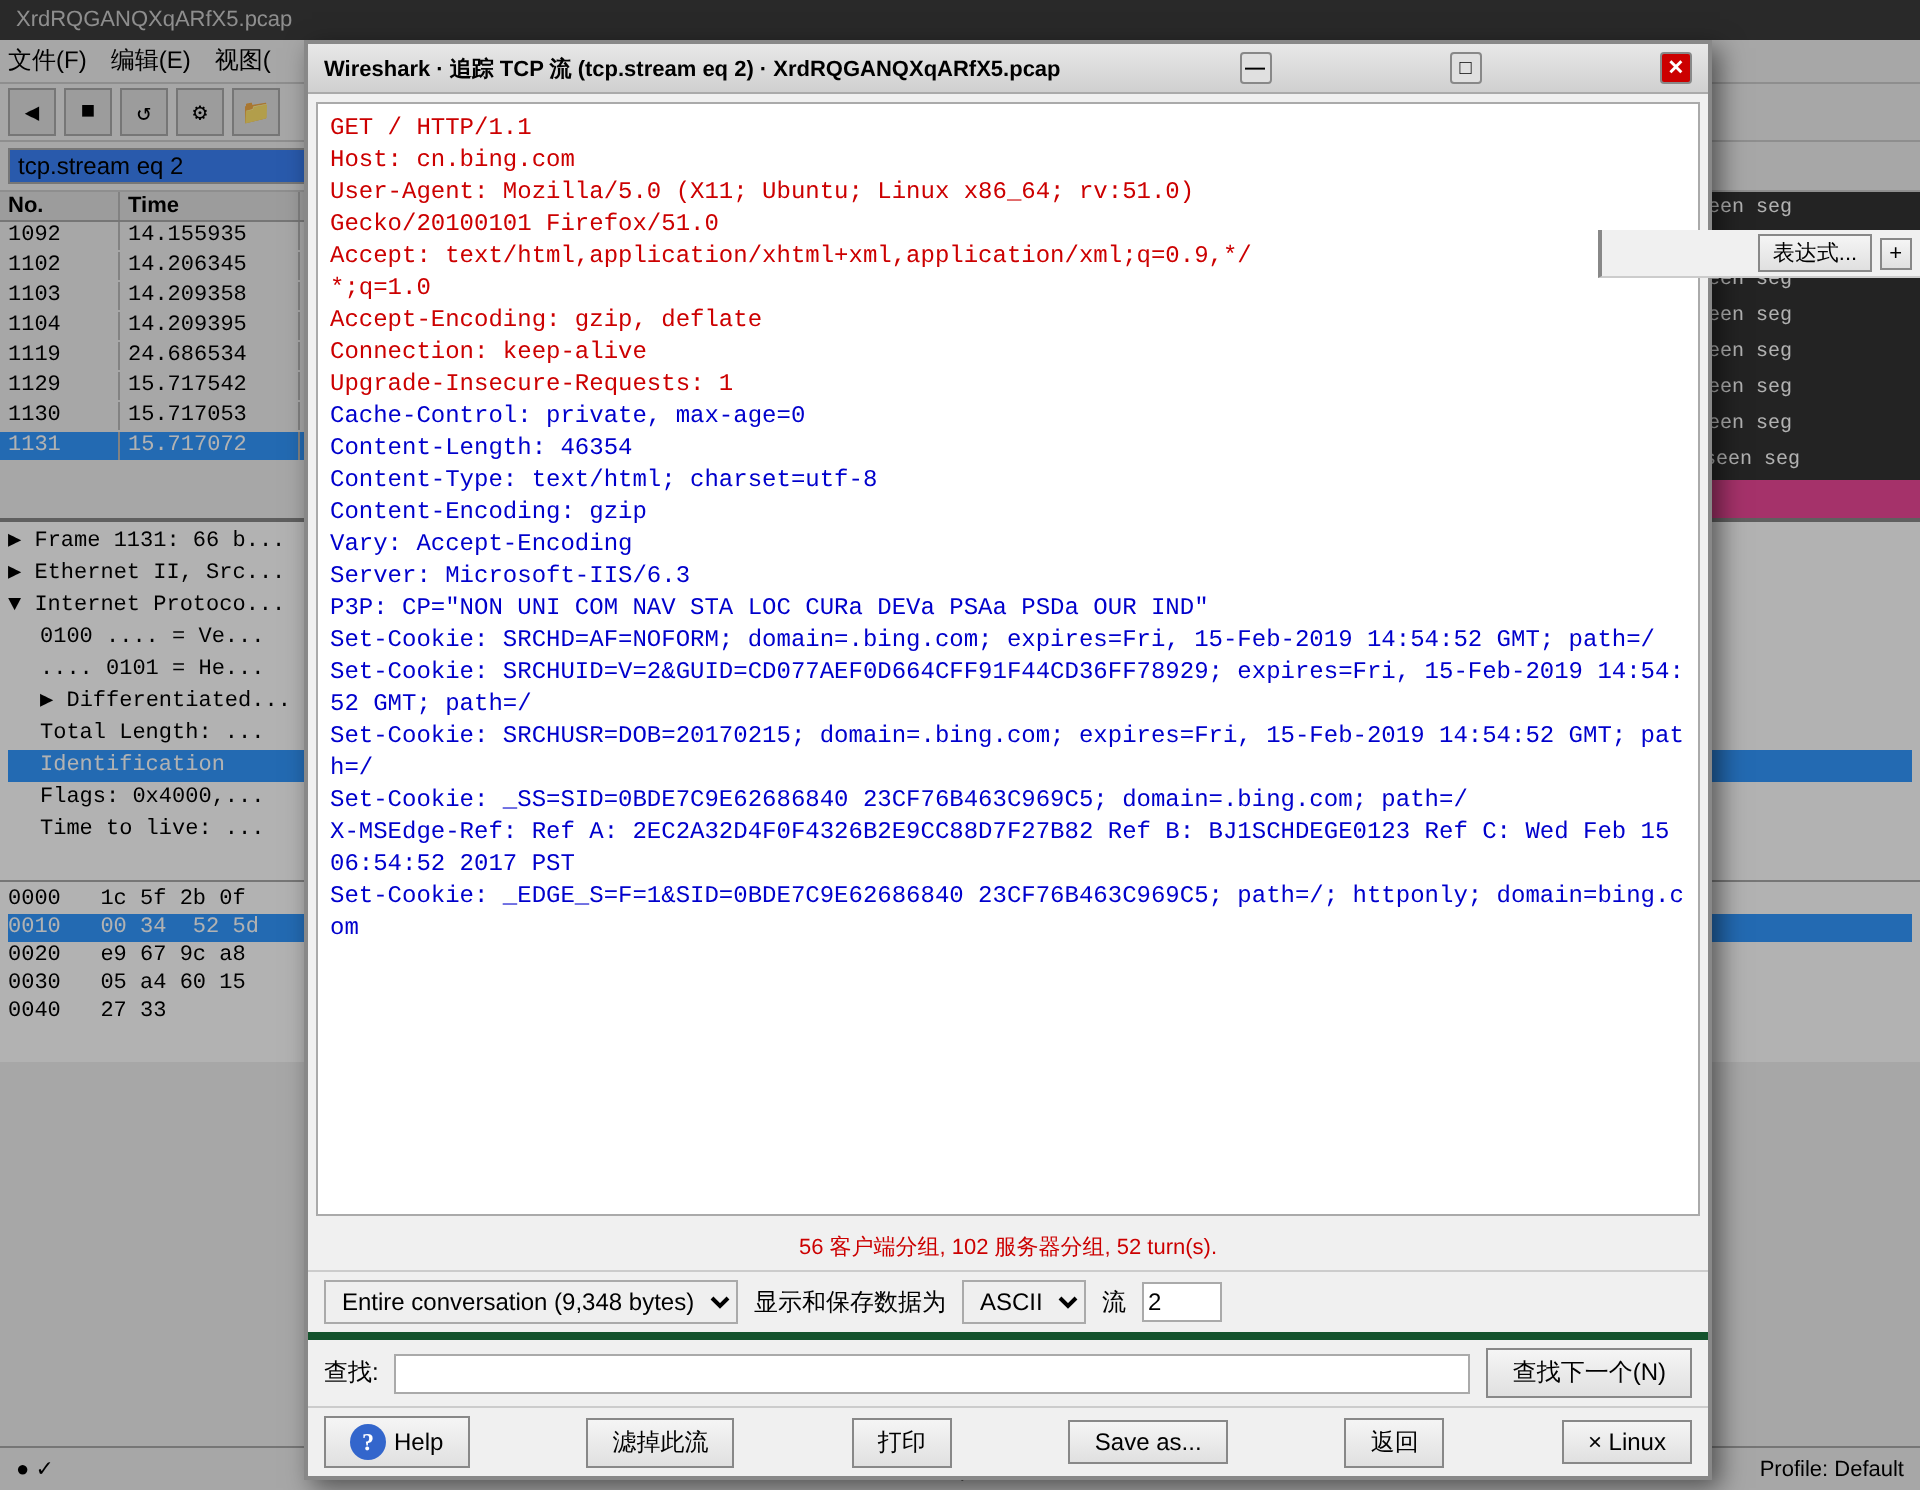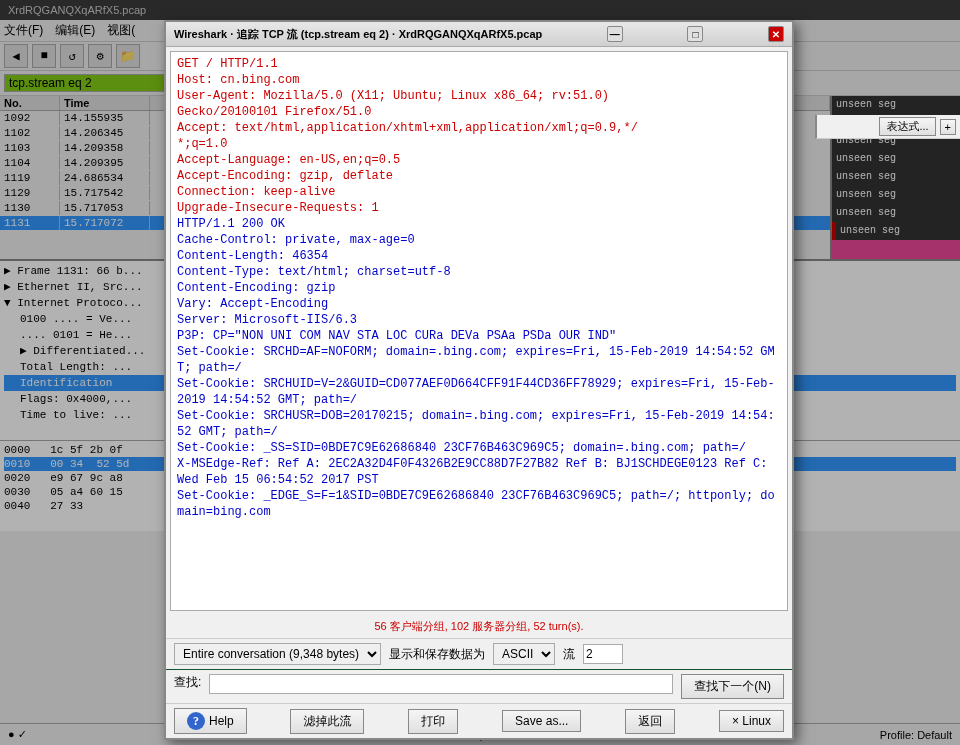--- a/index.html
+++ b/index.html
@@ -56,21 +56,21 @@
     .filter-bar {
       display: flex;
       align-items: center;
       gap: 4px;
       padding: 2px 4px;
       background: #f0f0f0;
       border-bottom: 1px solid #ccc;
     }
 
     .filter-input {
-      background: #84cc16;
+      background: #3b82f6;
       border: 1px solid #aaa;
       padding: 1px 4px;
       font-size: 12px;
       width: 168px;
     }
 
     .packet-list-header {
       background: #e0e0e0;
       display: flex;
       border-bottom: 1px solid #aaa;
@@ -166,22 +166,22 @@
       position: absolute;
       top: 0; left: 0;
       width: 960px;
       height: 745px;
       background: rgba(0,0,0,0.3);
     }
 
     .dialog {
       position: absolute;
       top: 20px;
-      left: 164px;
-      width: 630px;
+      left: 152px;
+      width: 704px;
       height: 720px;
       background: #f0f0f0;
       border: 2px solid #888;
       box-shadow: 4px 4px 12px rgba(0,0,0,0.5);
       display: flex;
       flex-direction: column;
     }
 
     .dialog-titlebar {
       background: linear-gradient(to bottom, #e8e8e8, #d0d0d0);
@@ -252,23 +252,23 @@
 
     .dialog-select {
       padding: 2px 4px;
       font-size: 12px;
       border: 1px solid #aaa;
     }
 
     .dialog-search-row {
       padding: 4px 8px;
       display: flex;
-      align-items: flex-start;
+      align-items: center;
       gap: 8px;
-      border-top: 1px solid #14532d;
+      border-top: 4px solid #14532d;
       font-family: Arial, sans-serif;
       font-size: 12px;
     }
 
     .search-input {
       flex: 1;
       border: 1px solid #aaa;
       padding: 2px 4px;
       font-size: 12px;
     }
@@ -400,21 +400,21 @@
           <div class="right-panel-row unseen-seg" style="font-size: 10px; padding: 1px 4px; line-height: 16px;">unseen seg</div>
           <div class="right-panel-row unseen-seg" style="font-size: 10px; padding: 1px 4px; line-height: 16px;">unseen seg</div>
           <div class="right-panel-row unseen-seg" style="font-size: 10px; padding: 1px 4px; line-height: 16px;">unseen seg</div>
           <div class="right-panel-row unseen-seg" style="font-size: 10px; padding: 1px 4px; line-height: 16px;">unseen seg</div>
           <div class="right-panel-row unseen-seg" style="font-size: 10px; padding: 1px 4px; line-height: 16px;">unseen seg</div>
           <div class="right-panel-row unseen-seg-selected" style="font-size: 10px; padding: 1px 4px; line-height: 16px;">unseen seg</div>
         </div>
     </div>
   </div>
 
-  <div style="position:absolute; top:115px; right:0; width:145px; display:flex; align-items:center; padding:2px 4px; gap:4px; background:#f0f0f0; border-bottom:1px solid #ccc; border-left:2px solid #888; z-index:1;">
+  <div style="position:absolute; top:115px; right:0; width:161px; display:flex; align-items:center; padding:2px 4px; gap:4px; background:#f0f0f0; border-bottom:1px solid #ccc; border-left:2px solid #888; z-index:1;">
     <div style="flex:1;"></div>
     <button class="btn" style="padding:1px 6px; font-size:11px;">表达式...</button>
     <button class="btn" style="padding:1px 4px; font-size:11px;">+</button>
   </div>
 
   <div class="detail-area" id="detail-area">
       <div style="padding-left: 0px; line-height: 16px; white-space: nowrap; font-family: &quot;Courier New&quot;, monospace; font-size: 11px;">▶ Frame 1131: 66 b...</div>
       <div style="padding-left: 0px; line-height: 16px; white-space: nowrap; font-family: &quot;Courier New&quot;, monospace; font-size: 11px;">▶ Ethernet II, Src...</div>
       <div style="padding-left: 0px; line-height: 16px; white-space: nowrap; font-family: &quot;Courier New&quot;, monospace; font-size: 11px;">▼ Internet Protoco...</div>
       <div style="padding-left: 16px; line-height: 16px; white-space: nowrap; font-family: &quot;Courier New&quot;, monospace; font-size: 11px;">  0100 .... = Ve...</div>
@@ -451,26 +451,24 @@
       <span class="title-btn close">✕</span>
     </div>
 
     <div class="dialog-content" id="dialog-content">
         <div class="http-line client">GET / HTTP/1.1</div>
         <div class="http-line client">Host: cn.bing.com</div>
         <div class="http-line client">User-Agent: Mozilla/5.0 (X11; Ubuntu; Linux x86_64; rv:51.0)</div>
         <div class="http-line client">Gecko/20100101 Firefox/51.0</div>
         <div class="http-line client">Accept: text/html,application/xhtml+xml,application/xml;q=0.9,*/</div>
         <div class="http-line client">*;q=1.0</div>
-        <div class="http-line client">Accept-Language: en-US,en;q=0.5</div>
         <div class="http-line client">Accept-Encoding: gzip, deflate</div>
         <div class="http-line client">Connection: keep-alive</div>
         <div class="http-line client">Upgrade-Insecure-Requests: 1</div>
         <div class="http-line client"></div>
-        <div class="http-line server">HTTP/1.1 200 OK</div>
         <div class="http-line server">Cache-Control: private, max-age=0</div>
         <div class="http-line server">Content-Length: 46354</div>
         <div class="http-line server">Content-Type: text/html; charset=utf-8</div>
         <div class="http-line server">Content-Encoding: gzip</div>
         <div class="http-line server">Vary: Accept-Encoding</div>
         <div class="http-line server">Server: Microsoft-IIS/6.3</div>
         <div class="http-line server">P3P: CP="NON UNI COM NAV STA LOC CURa DEVa PSAa PSDa OUR IND"</div>
         <div class="http-line server">Set-Cookie: SRCHD=AF=NOFORM; domain=.bing.com; expires=Fri, 15-Feb-2019 14:54:52 GMT; path=/</div>
         <div class="http-line server">Set-Cookie: SRCHUID=V=2&amp;GUID=CD077AEF0D664CFF91F44CD36FF78929; expires=Fri, 15-Feb-2019 14:54:52 GMT; path=/</div>
         <div class="http-line server">Set-Cookie: SRCHUSR=DOB=20170215; domain=.bing.com; expires=Fri, 15-Feb-2019 14:54:52 GMT; path=/</div>

